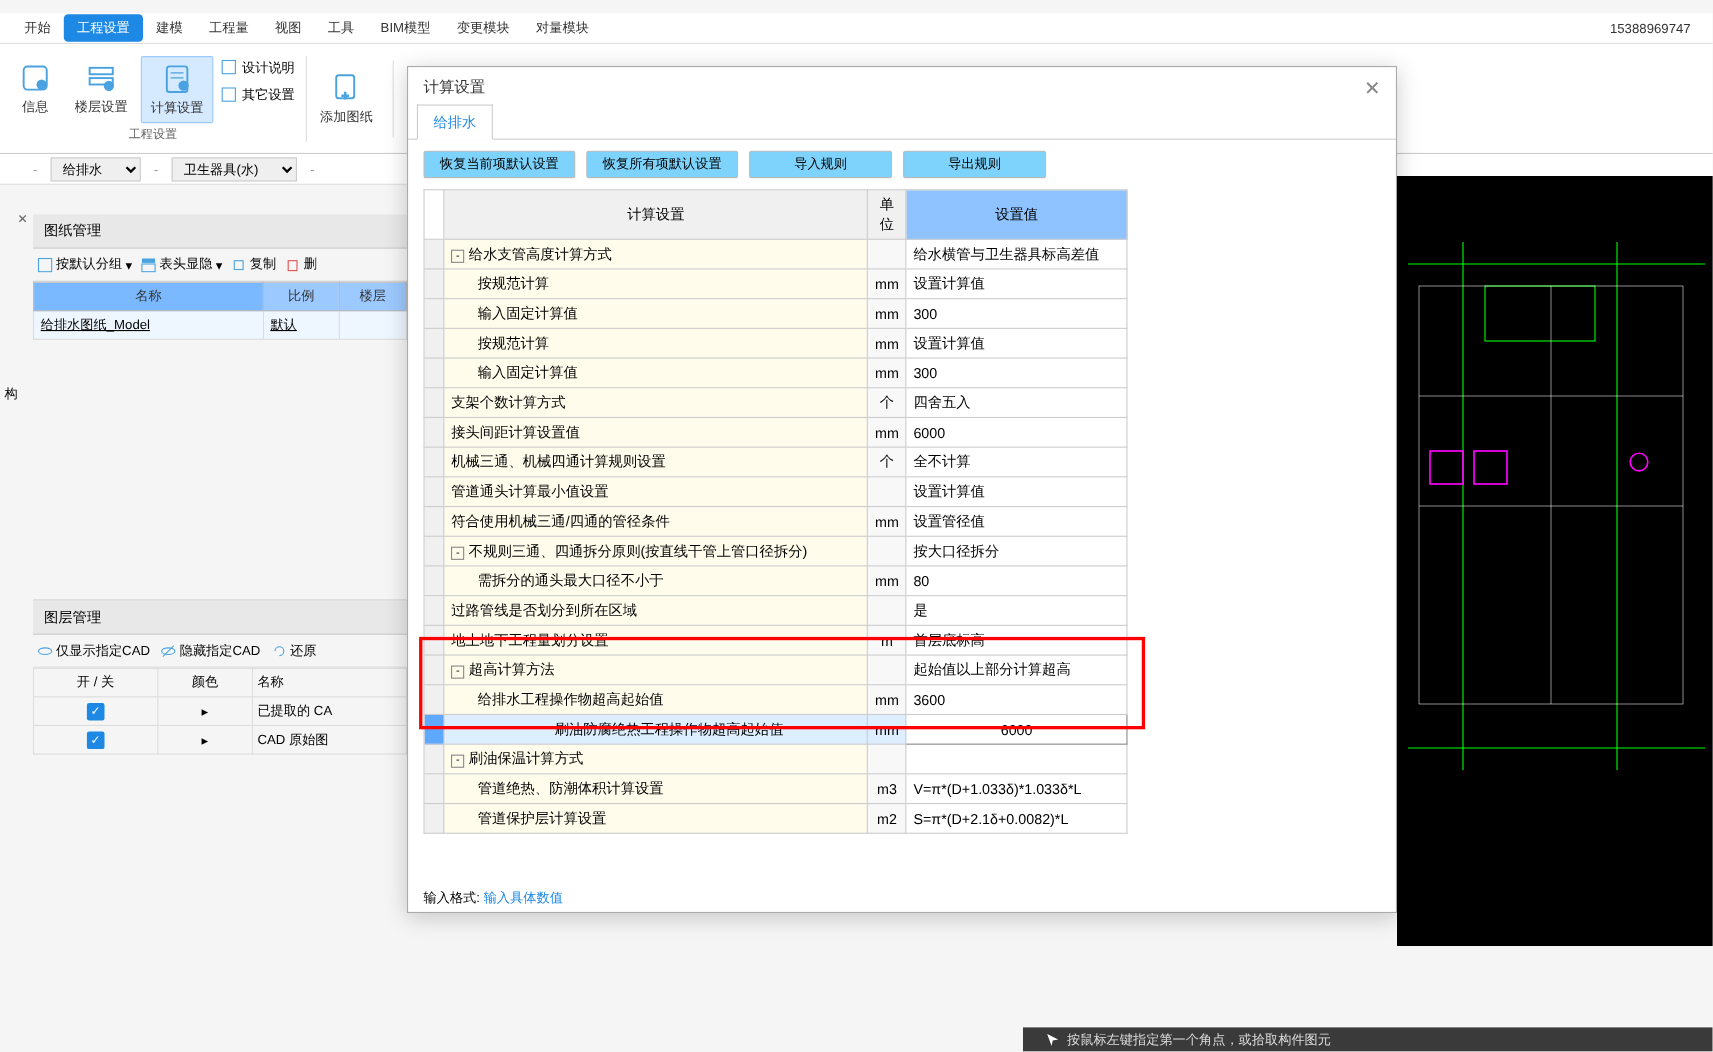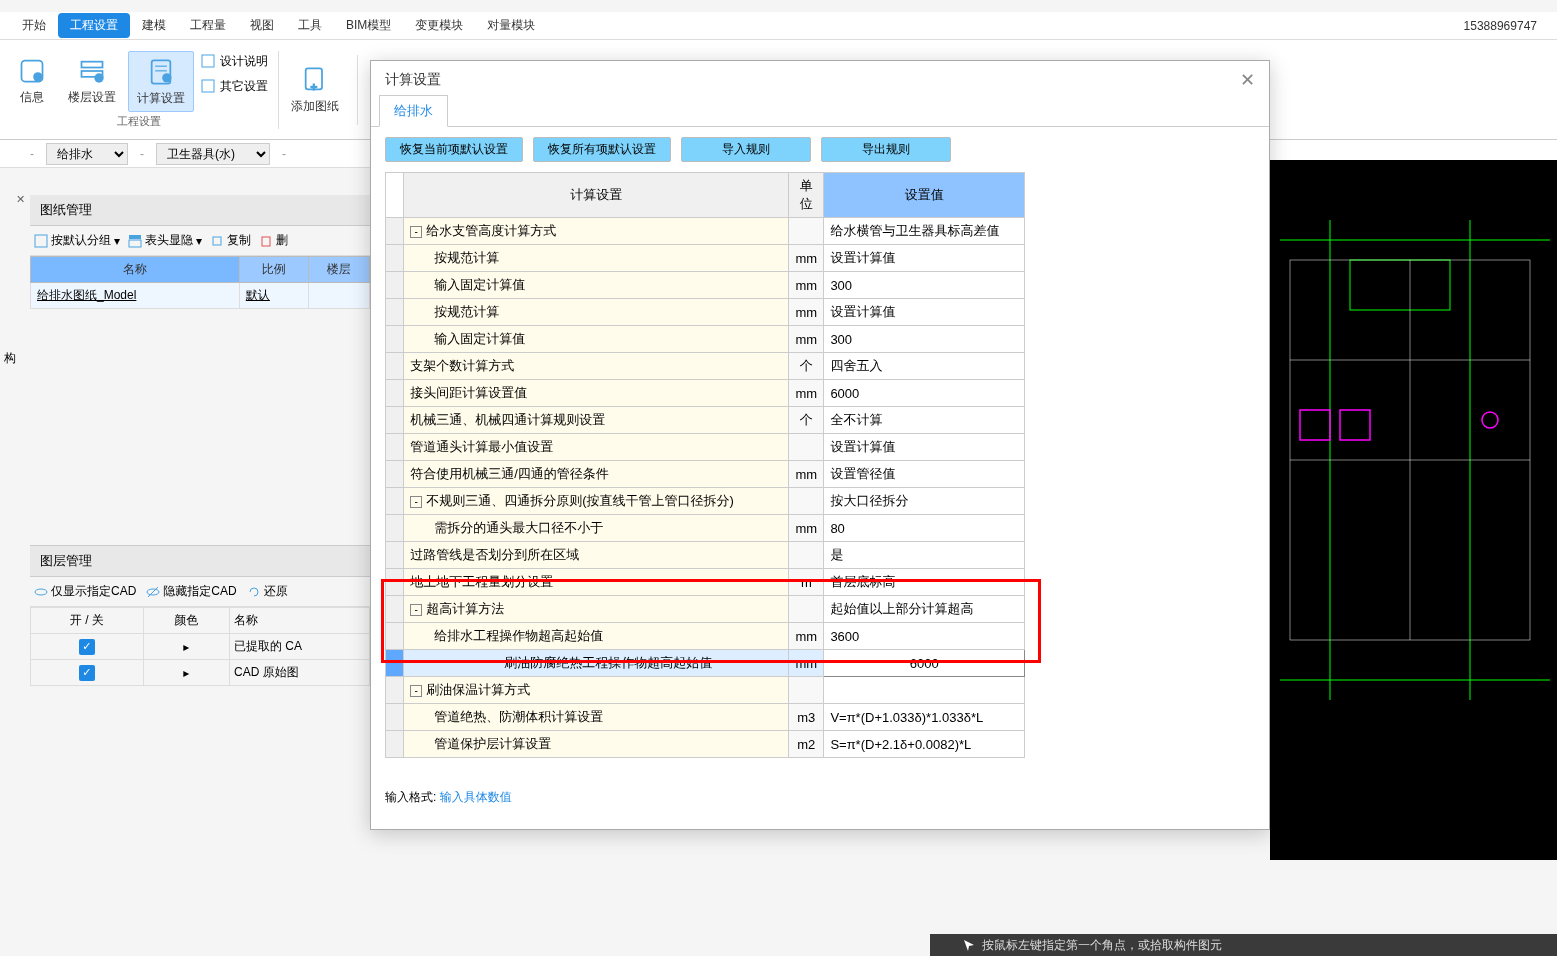--- a/index.html
+++ b/index.html
@@ -76,27 +76,27 @@
 .settings-table td.name.child { padding-left: 30px; }
 .settings-table td.unit { text-align: center; background: #f8f8f8; }
 .settings-table td.val { background: #fff; }
 .settings-table tr.selected td { background: #dceeff; text-align: center; }
 .settings-table tr.editing td.val { background: #fff; border: 1px solid #888; }
 .tree-toggle { display: inline-block; width: 12px; height: 12px; border: 1px solid #888; text-align: center; line-height: 10px; font-size: 10px; margin-right: 4px; cursor: pointer; }
 .settings-table td.rowhead { width: 18px; background: #f0f0f0; border: 1px solid #ccc; }
 .settings-table tr.selected td.rowhead { background: #5fa8ff; }
 
 .red-box { position: absolute; border: 3px solid red; pointer-events: none; }
-.footer-hint { position: absolute; bottom: 23px; left: 14px; font-size: 12px; }
+.footer-hint { position: absolute; bottom: 4px; left: 14px; font-size: 12px; }
 .footer-hint a { color: #1e88e5; text-decoration: none; }
 
 
 .cad-viewport { position: absolute; left: 1270px; top: 160px; width: 287px; height: 700px; background: #000; }
 .cad-viewport svg { width: 100%; height: 100%; }
-.status-bar { position: absolute; left: 930px; bottom: 0; right: 0; height: 22px; background: #3a3a3a; color: #ddd; font-size: 12px; display: flex; align-items: center; padding-left: 32px; gap: 6px; }
+.status-bar { position: absolute; left: 930px; bottom: 0; right: 0; height: 22px; background: #3a3a3a; color: #ddd; font-size: 12px; display: flex; align-items: center; padding-left: 20px; gap: 6px; }
 .status-bar svg { width: 14px; height: 14px; }
 
 .small-x { position:absolute; left: 16px; top: 193px; font-size: 11px; color:#666; cursor:pointer;}
 .struct-label { position:absolute; left:4px; top:350px; font-size:12px;}
 </style>
 </head>
 <body>
 
 <div class="ribbon-tabs">
   <span class="tab">开始</span>

